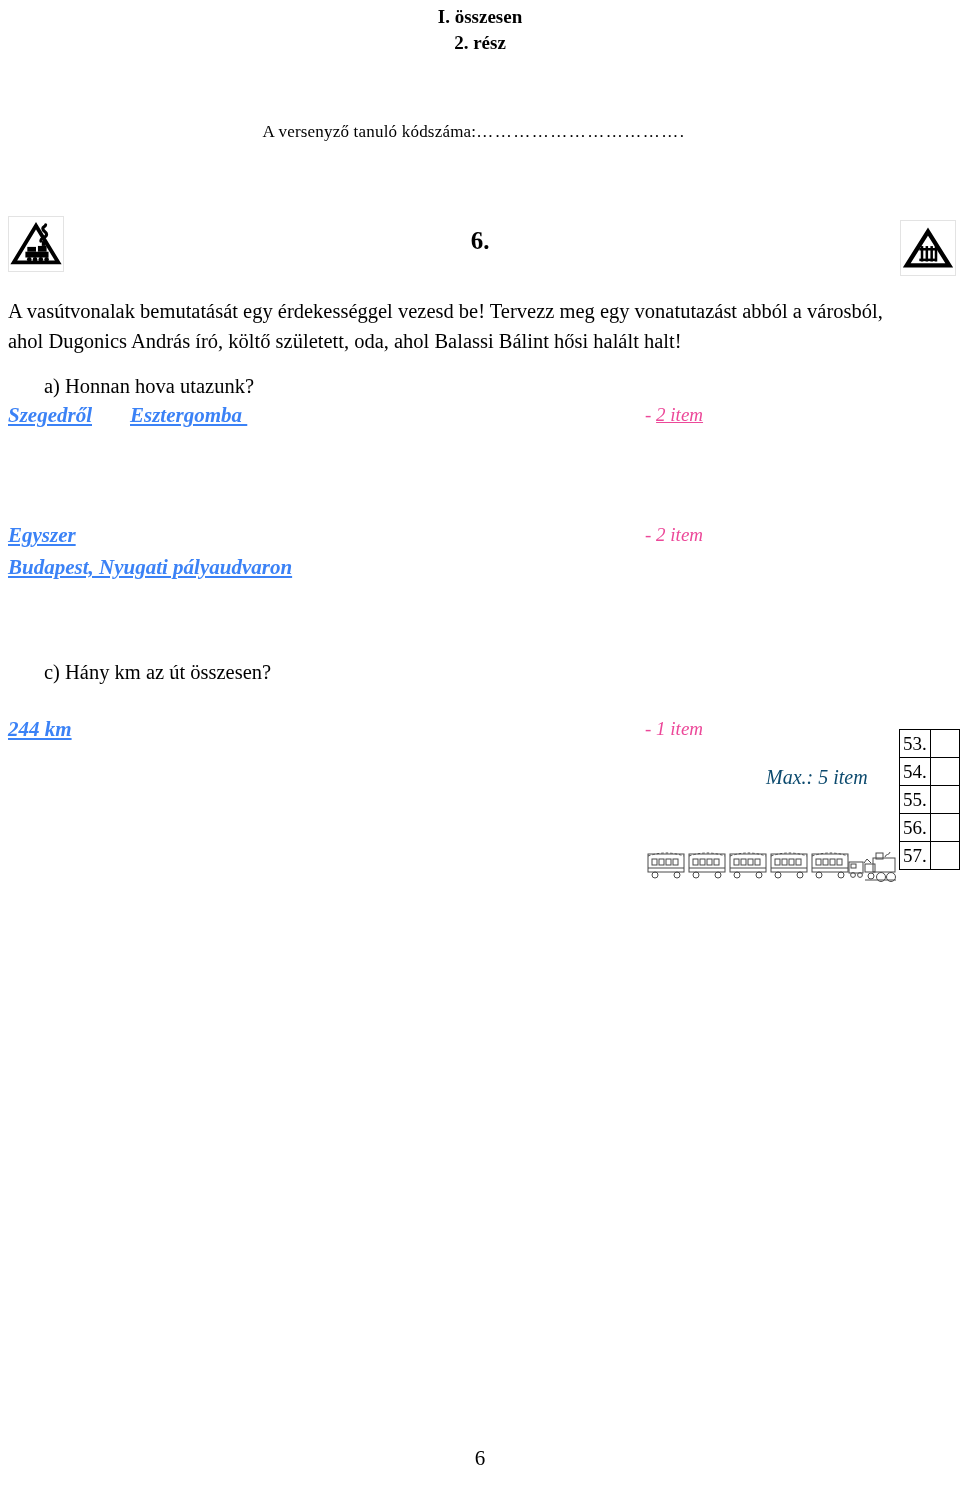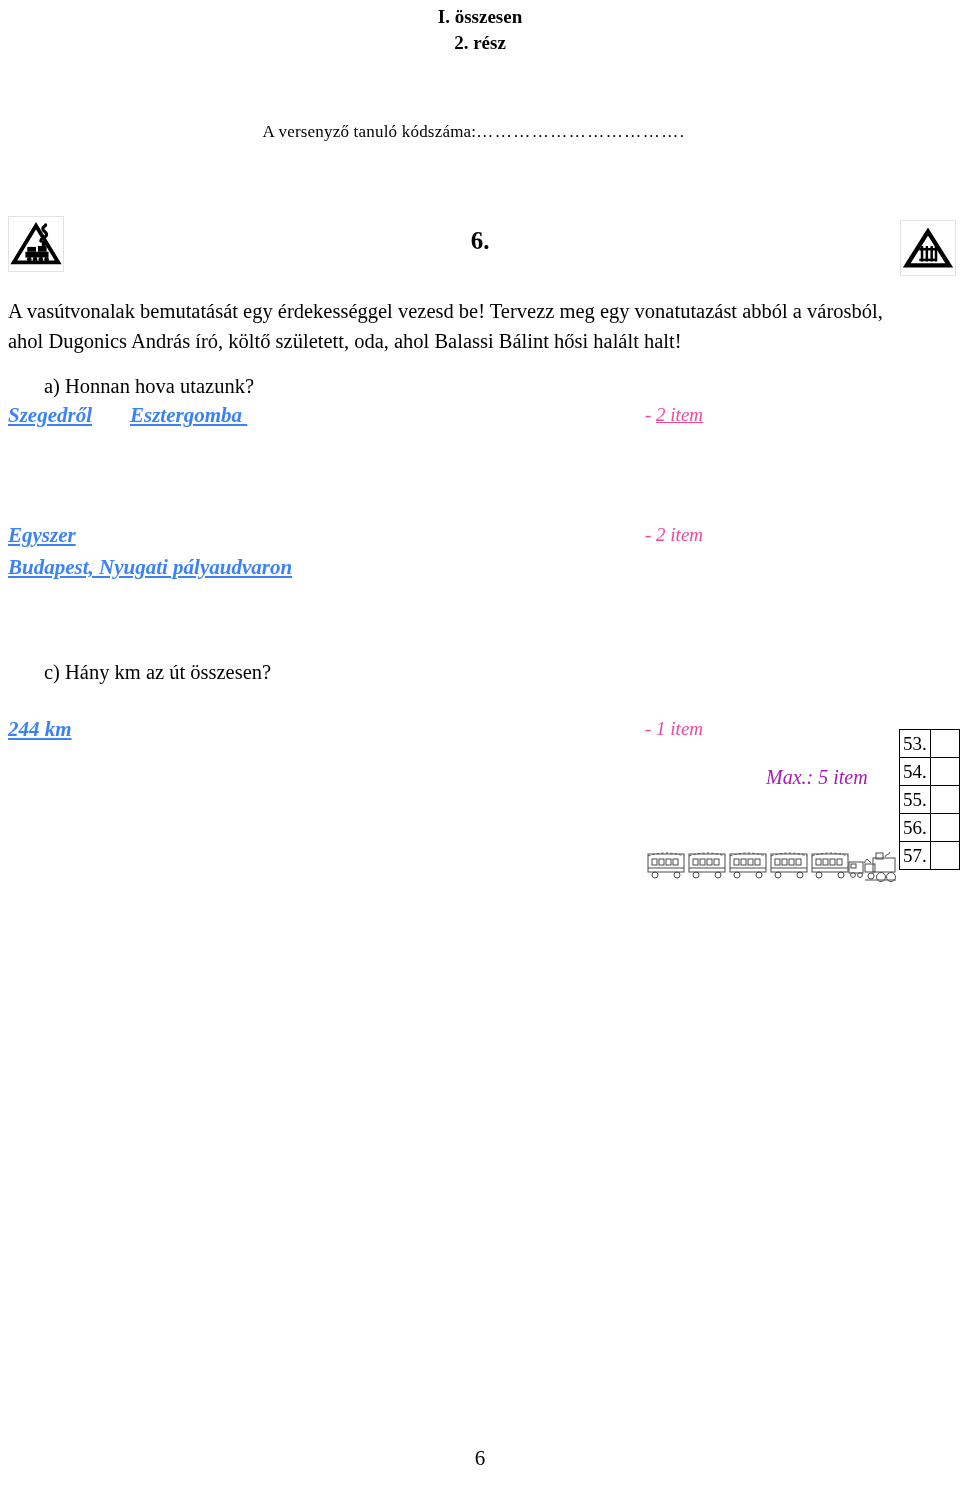--- a/index.html
+++ b/index.html
@@ -132,21 +132,21 @@
   .block-b { top: 492px; }
   .block-b .sub { margin-top: 28px; }
   .block-c { top: 658px; }
   .block-c .sub { margin-top: 28px; }
 
   
   .max-points {
     position: absolute;
     left: 766px;
     top: 766px;
-    color: #a21caf;
+    color: #0c4a6e;
     font-style: italic;
     font-size: 20px;
     white-space: nowrap;
   }
 
   
   .score-table {
     position: absolute;
     left: 899px;
     top: 729px;

